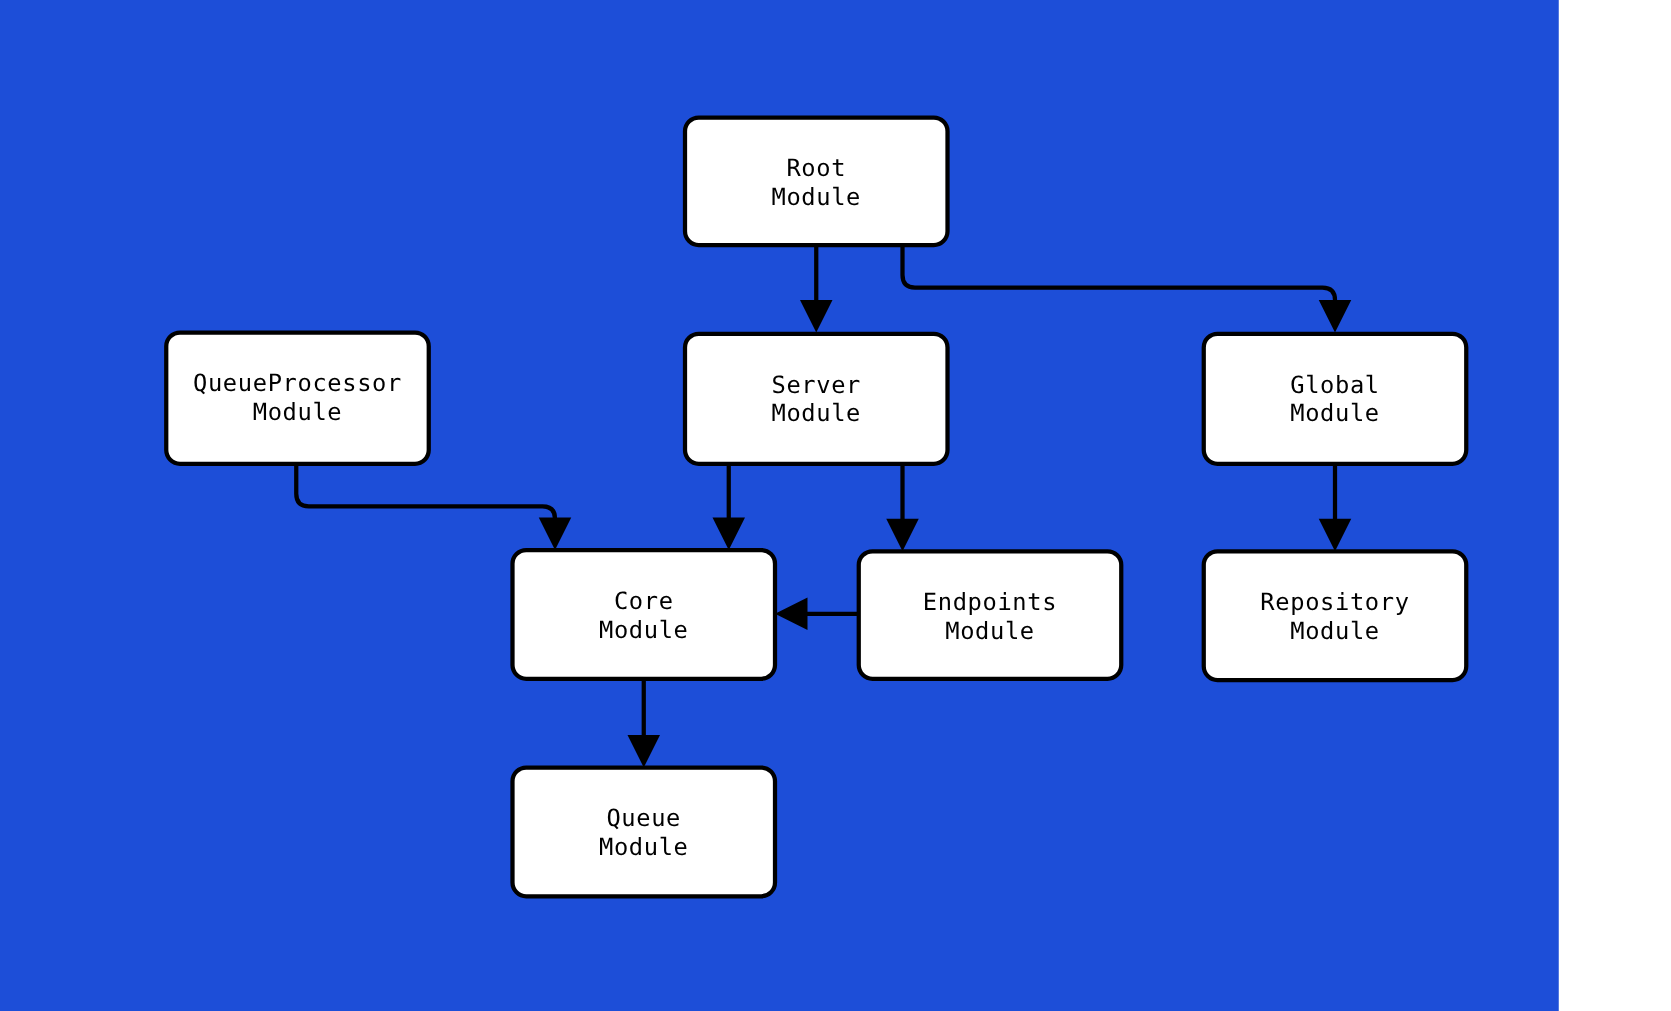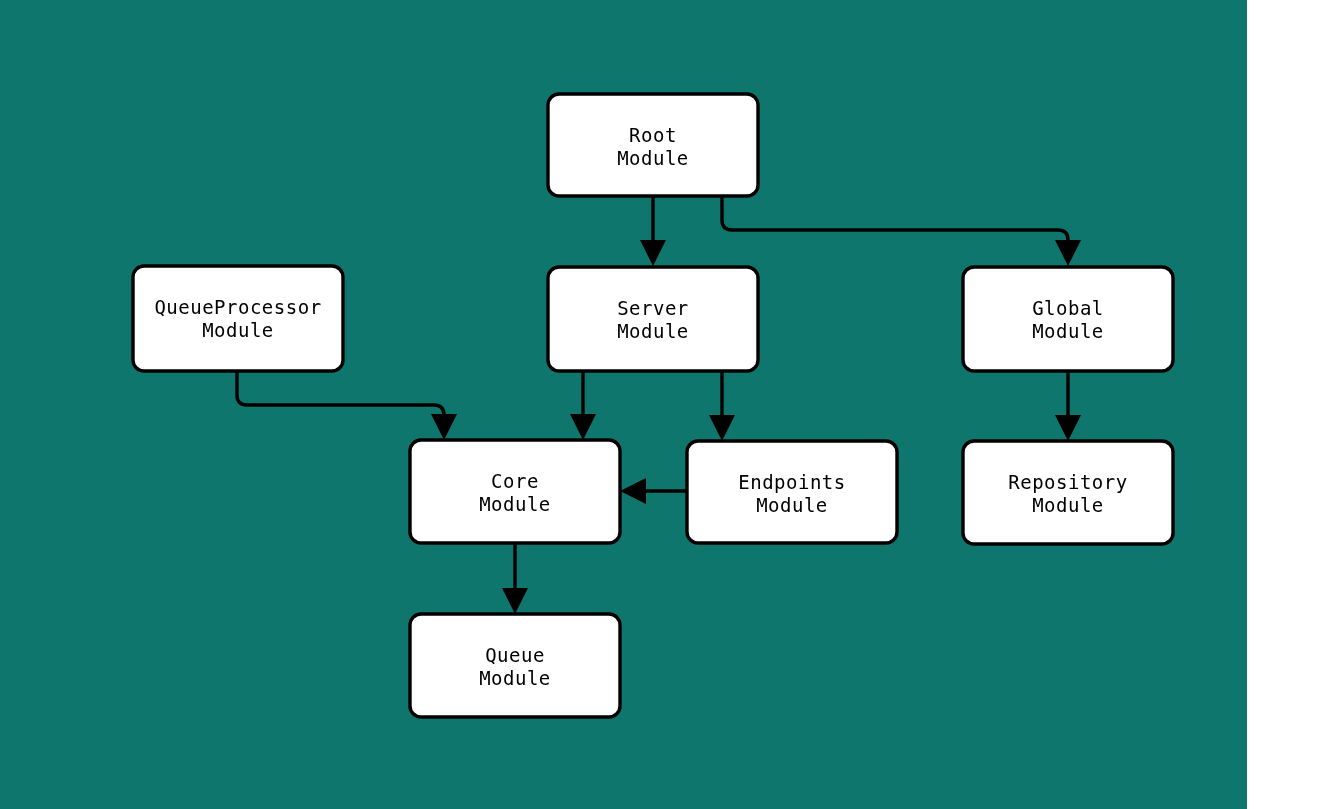--- a/index.html
+++ b/index.html
@@ -10,21 +10,21 @@
   body {
     width: 1337px;
     height: 809px;
     overflow: hidden;
     font-family: "DejaVu Sans Mono", monospace;
   }
   #diagram-canvas {
     position: relative;
     width: 1247px;
     height: 809px;
-    background: #0f766e;
+    background: #1d4ed8;
   }
   svg#graph {
     display: block;
     width: 1337px;
     height: 809px;
   }
   .node-box {
     fill: #ffffff;
     stroke: #000000;
     stroke-width: 3.4;

